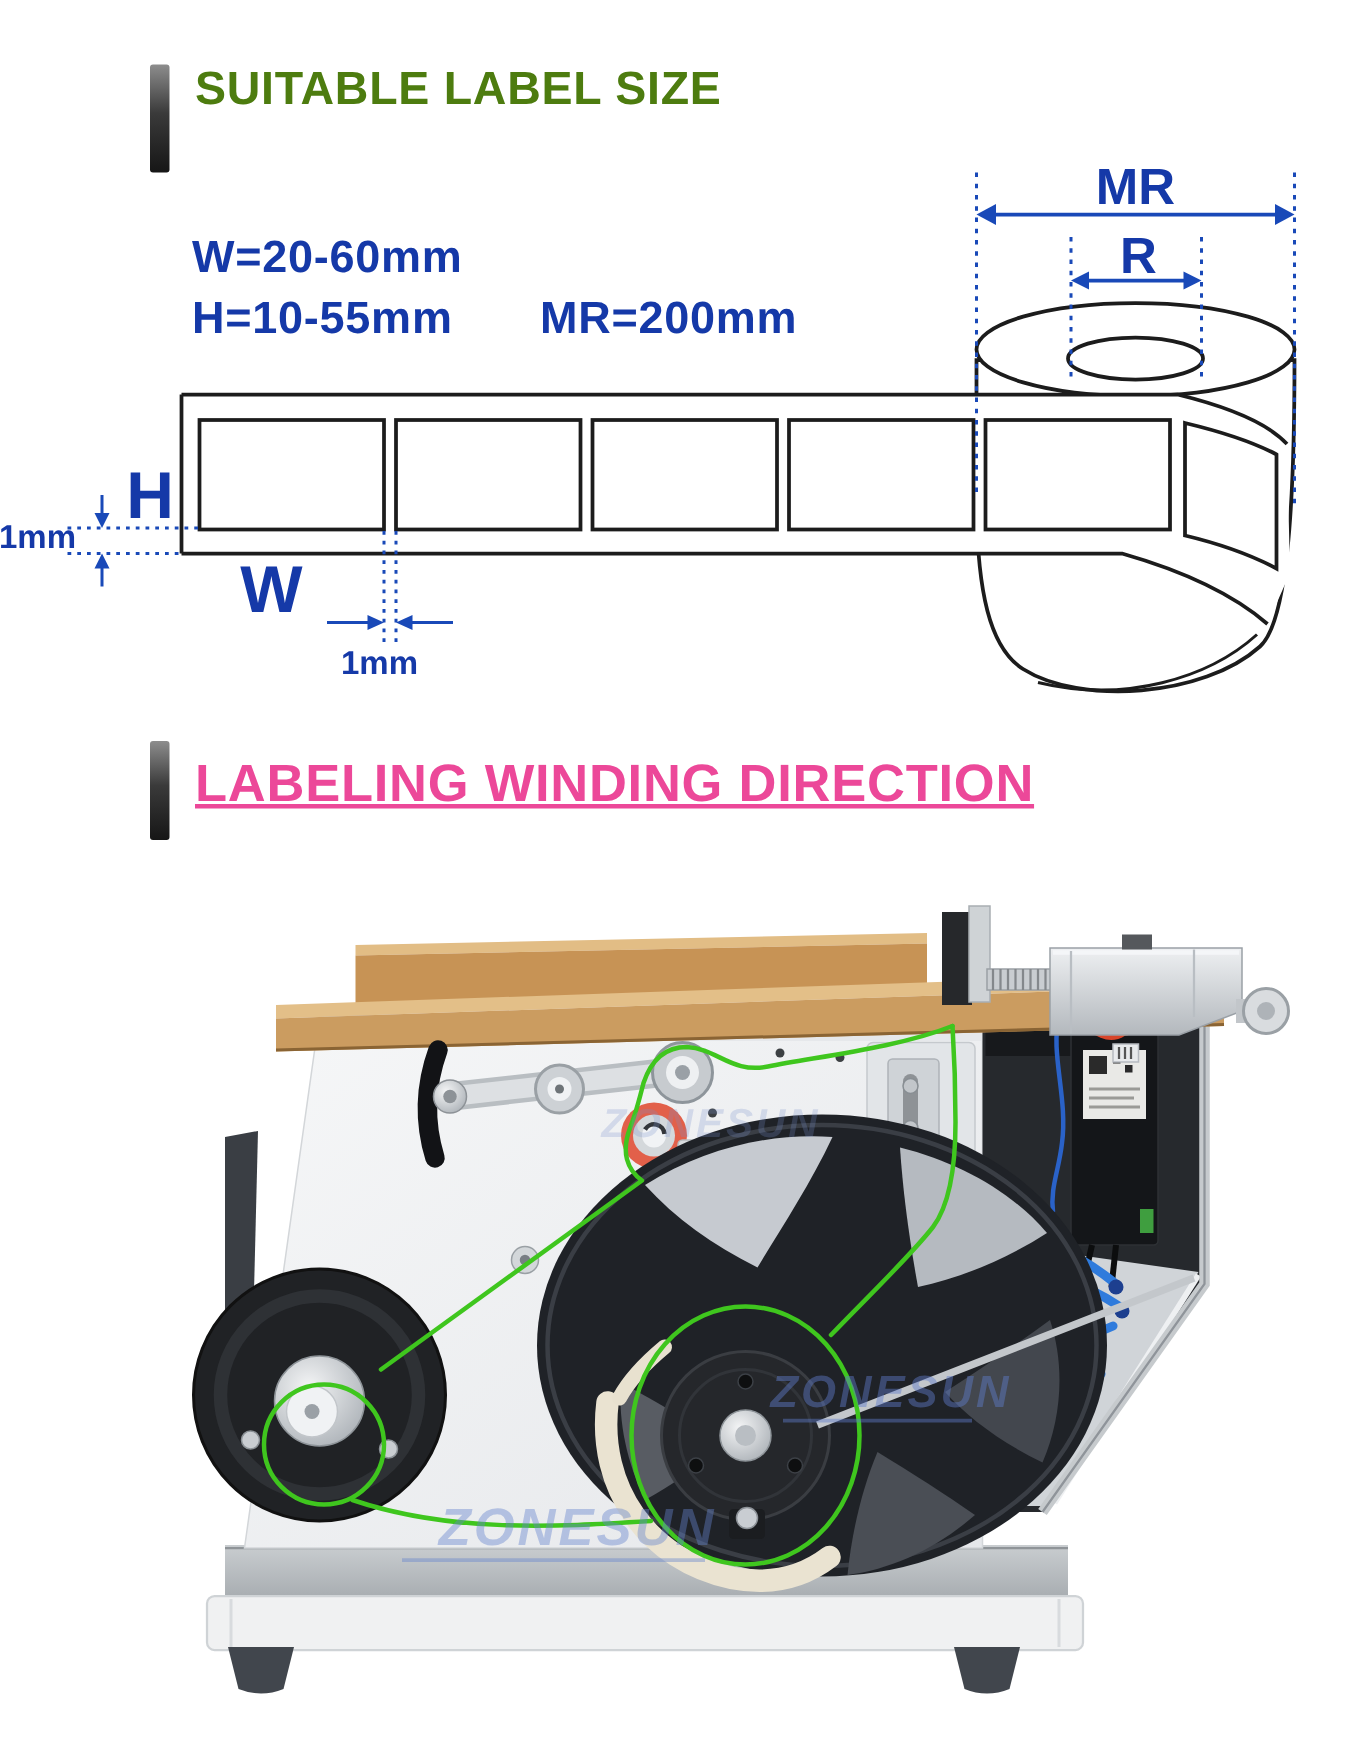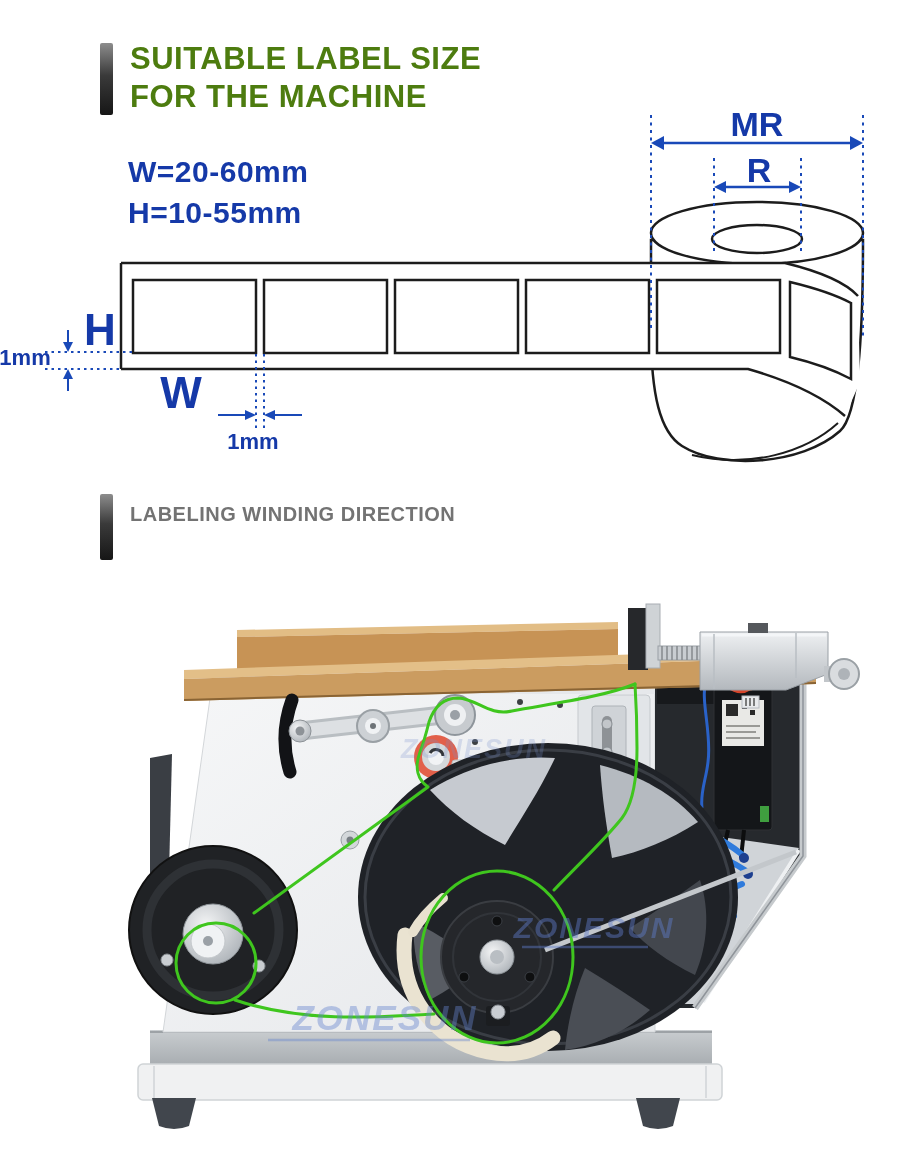--- a/index.html
+++ b/index.html
@@ -2,22 +2,22 @@
 <html><head>
 <meta charset="utf-8">
 <style>
   html,body{margin:0;padding:0;background:#fff;}
   #stage{position:relative;width:900px;height:1163px;background:#fff;overflow:hidden;
          font-family:"Liberation Sans",sans-serif;}
   .accentbar{position:absolute;width:13px;background:linear-gradient(180deg,#8d8d8d 0%,#3a3a3a 45%,#161616 100%);
              border-radius:2px;}
   .h1block{position:absolute;left:130px;top:40px;color:#4d7c0f;font-weight:bold;
            font-size:31px;line-height:38px;letter-spacing:0.5px;}
-  .h2block{position:absolute;left:130px;top:503px;color:#737373;font-weight:bold;
-           font-size:20px;letter-spacing:0.5px;}
+  .h2block{position:absolute;left:130px;top:503px;color:#ec4899;font-weight:bold;
+           font-size:35px;letter-spacing:0.5px;text-decoration:underline;}
   .spec{position:absolute;color:#1539a8;font-weight:bold;font-size:30px;letter-spacing:0.5px;}
   svg{position:absolute;left:0;display:block;}
   .wm{font-style:italic;font-weight:bold;letter-spacing:2px;}
 </style>
 </head>
 <body>
 
 <div id="stage">
 
   <svg id="diagram" width="900" height="560" viewBox="0 0 900 560" style="top:0">
@@ -98,24 +98,24 @@
         <polygon points="264,415 275,410 275,420" fill="#1949b8" stroke="none"></polygon>
       </g>
       <text x="181" y="408" font-size="44" font-weight="bold" fill="#1539a8" text-anchor="middle">W</text>
       <text x="253" y="449" font-size="22" font-weight="bold" fill="#1539a8" text-anchor="middle">1mm</text>
     </g>
   </svg>
 
   <div class="accentbar" style="left:100px;top:43px;height:72px;"></div>
   <div class="h1block">
     <div>SUITABLE LABEL SIZE</div>
-    <div>FOR THE MACHINE</div>
   </div>
   <span class="spec" style="left:128px;top:155px;">W=20-60mm</span>
   <span class="spec" style="left:128px;top:196px;">H=10-55mm</span>
+  <span class="spec" style="left:360px;top:196px;">MR=200mm</span>
 
   <div class="accentbar" style="left:100px;top:494px;height:66px;"></div>
   <div class="h2block">LABELING WINDING DIRECTION</div>
 
   <svg id="machine" width="900" height="603" viewBox="0 560 900 603" style="top:560px">
     <defs>
       <linearGradient id="silverV" x1="0" y1="0" x2="0" y2="1">
         <stop offset="0" stop-color="#eef0f2"></stop>
           <stop offset="1" stop-color="#b3b8bd"></stop>
       </linearGradient>

